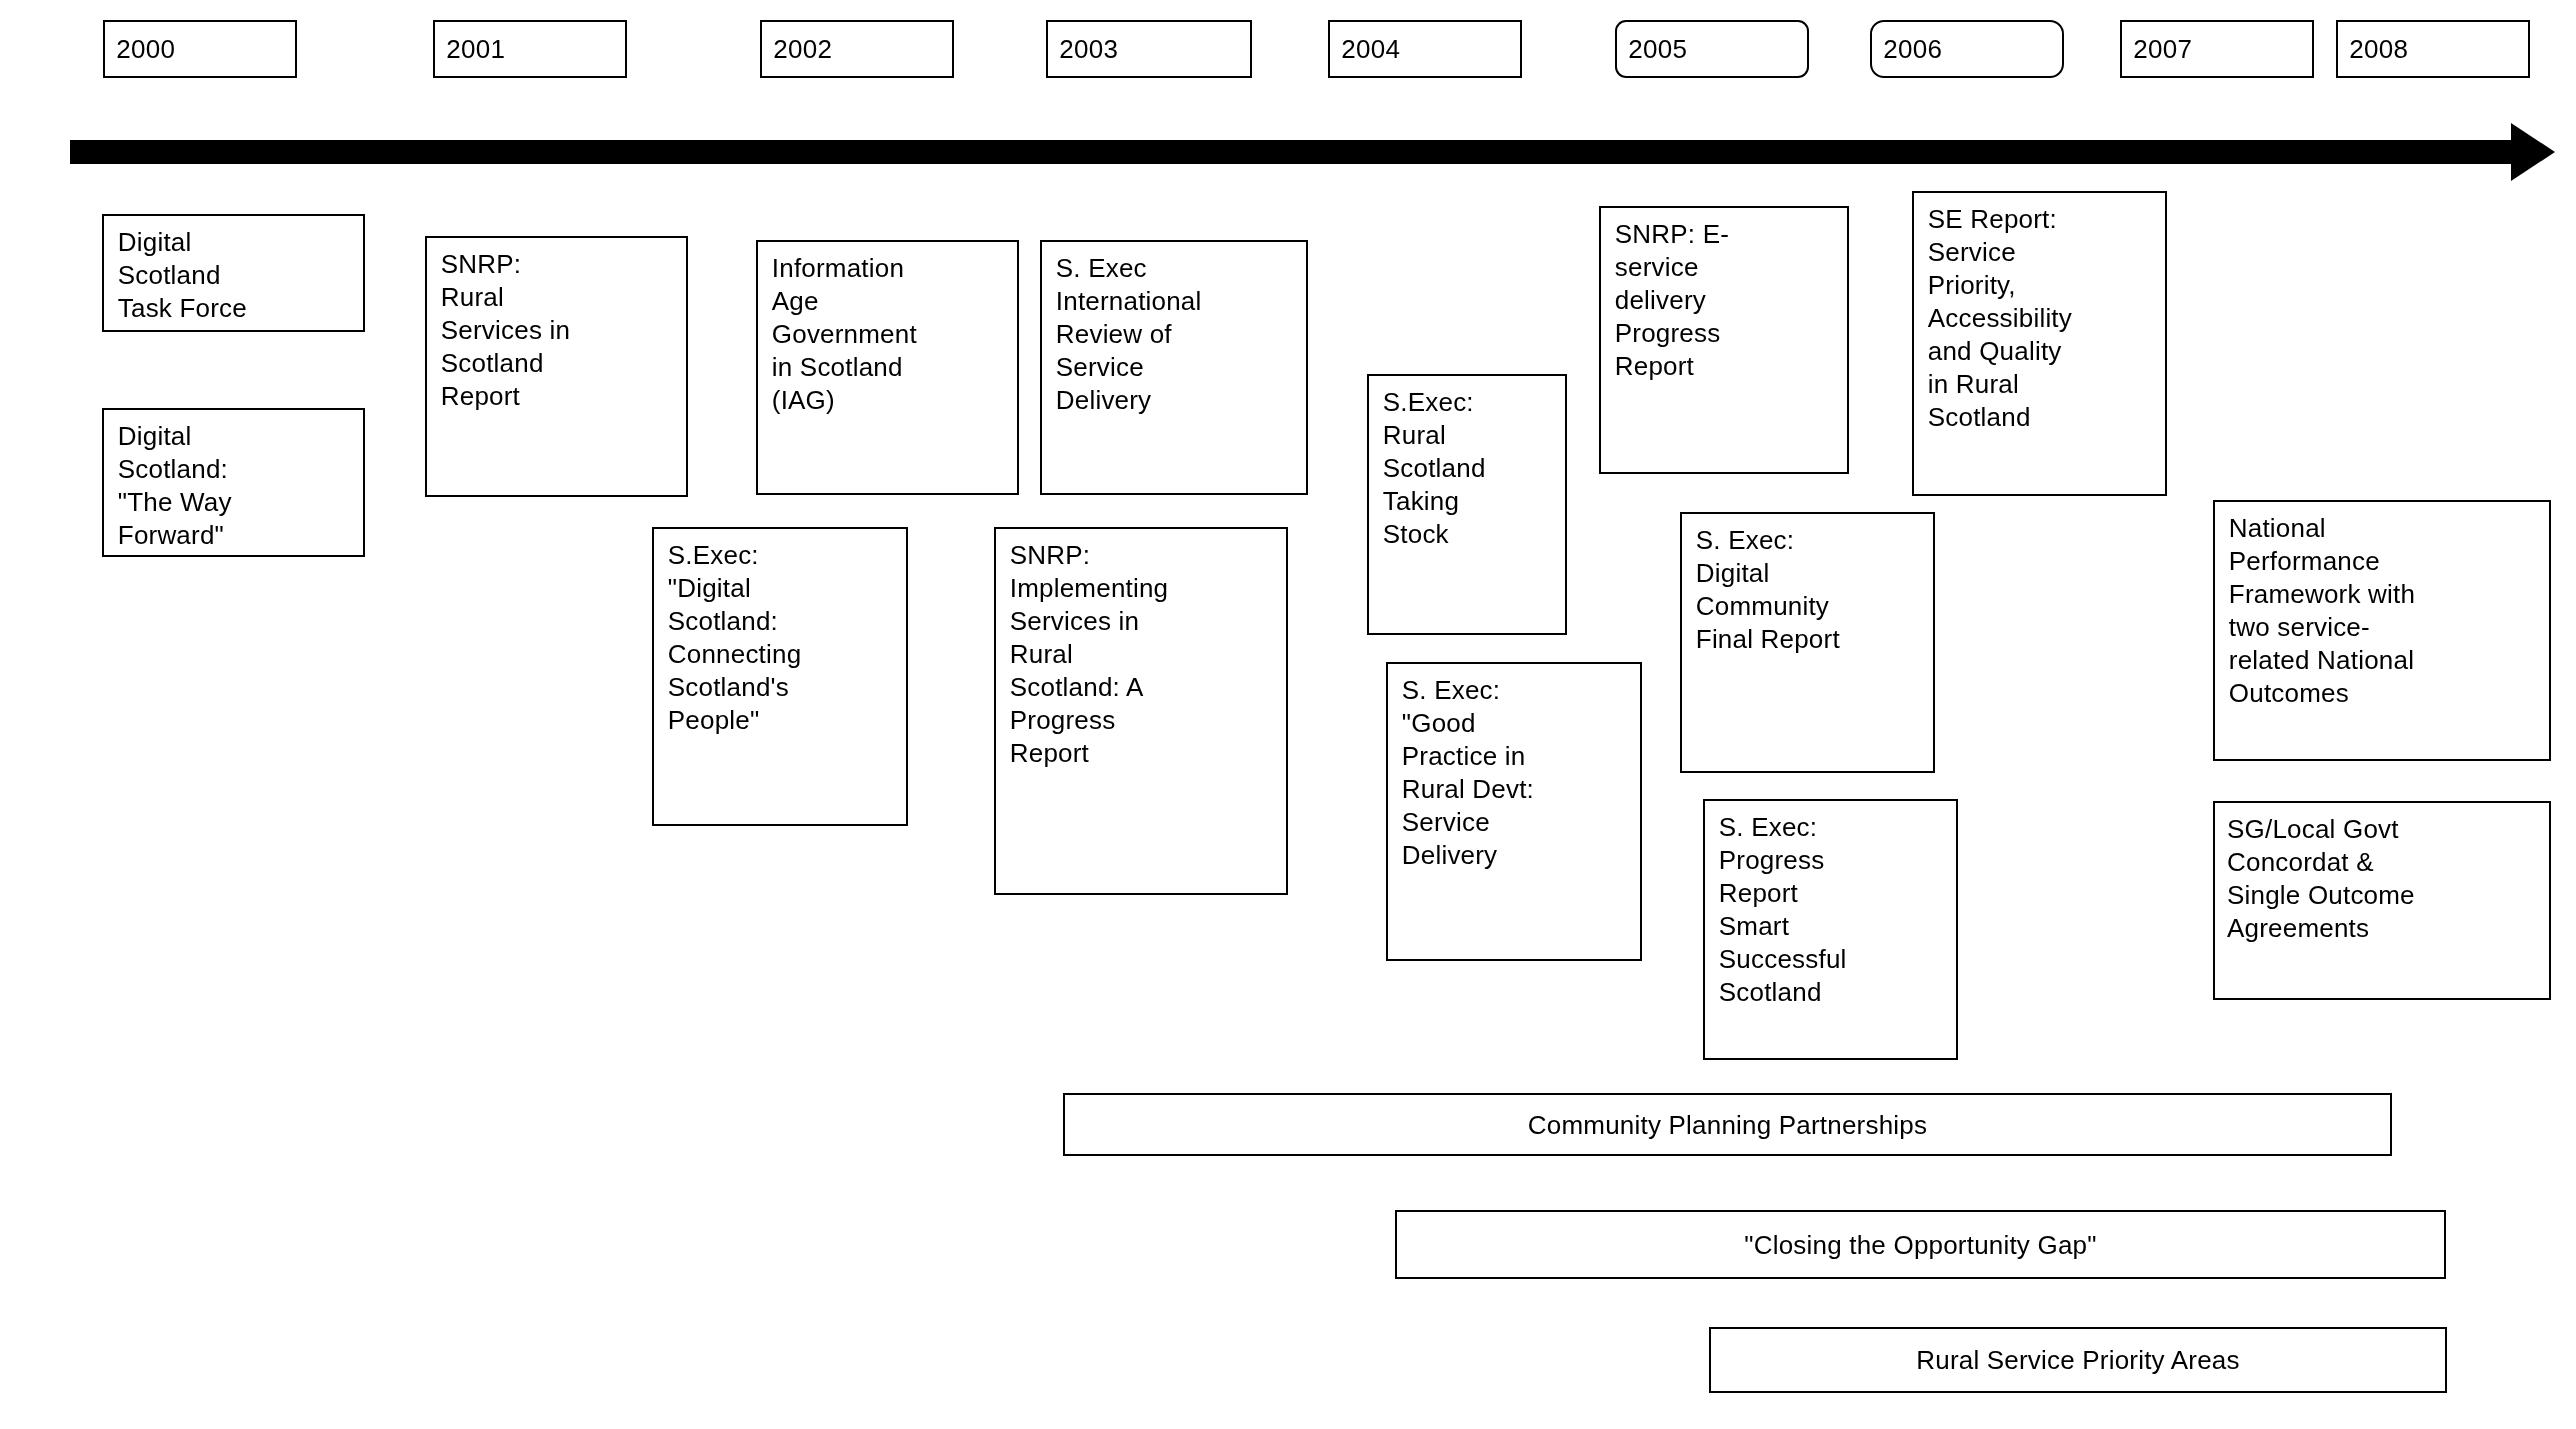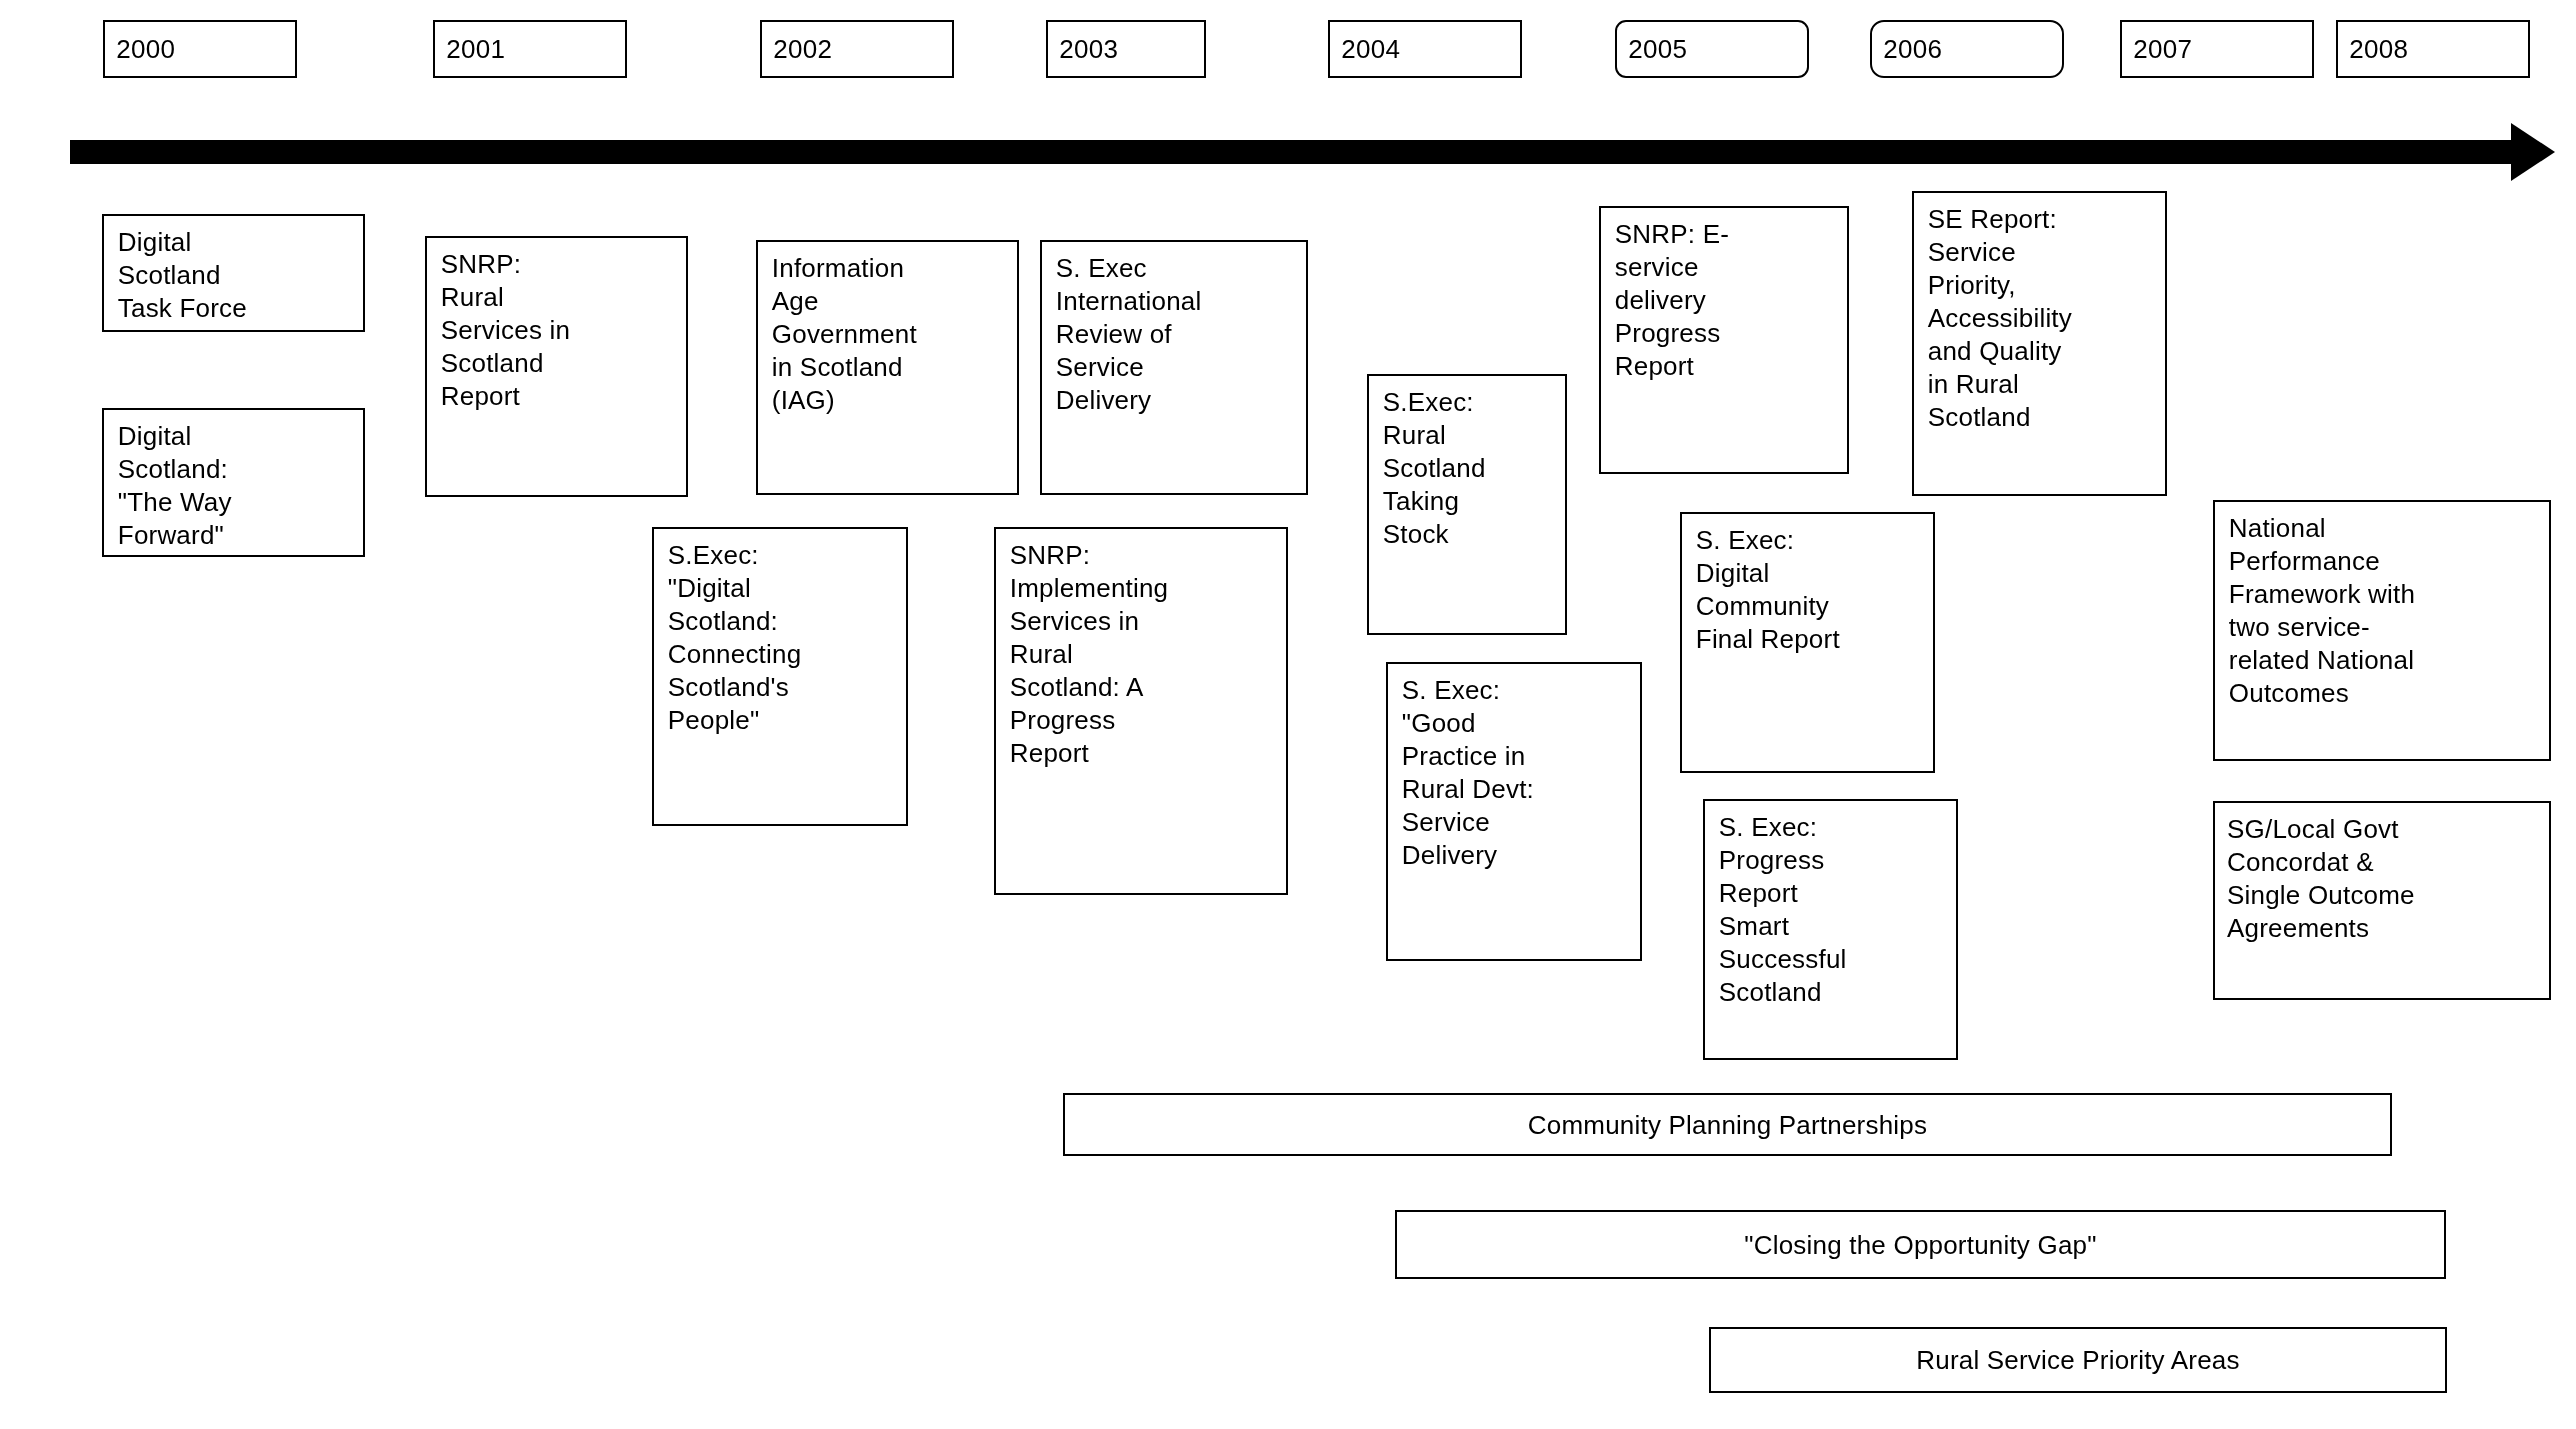--- a/index.html
+++ b/index.html
@@ -72,21 +72,21 @@
 
   <div class="yearbox" style="left:103px; top:20px; width:194px; height:58px;">
     <span>2000</span>
   </div>
   <div class="yearbox" style="left:433px; top:20px; width:194px; height:58px;">
     <span>2001</span>
   </div>
   <div class="yearbox" style="left:760px; top:20px; width:194px; height:58px;">
     <span>2002</span>
   </div>
-  <div class="yearbox" style="left:1046px; top:20px; width:160px; height:58px;">
+  <div class="yearbox" style="left:1046px; top:20px; width:206px; height:58px;">
     <span>2003</span>
   </div>
   <div class="yearbox" style="left:1328px; top:20px; width:194px; height:58px;">
     <span>2004</span>
   </div>
   <div class="yearbox" style="left:1615px; top:20px; width:194px; height:58px;border-radius:11px;">
     <span>2005</span>
   </div>
   <div class="yearbox" style="left:1870px; top:20px; width:194px; height:58px;border-radius:14px;">
     <span>2006</span>

